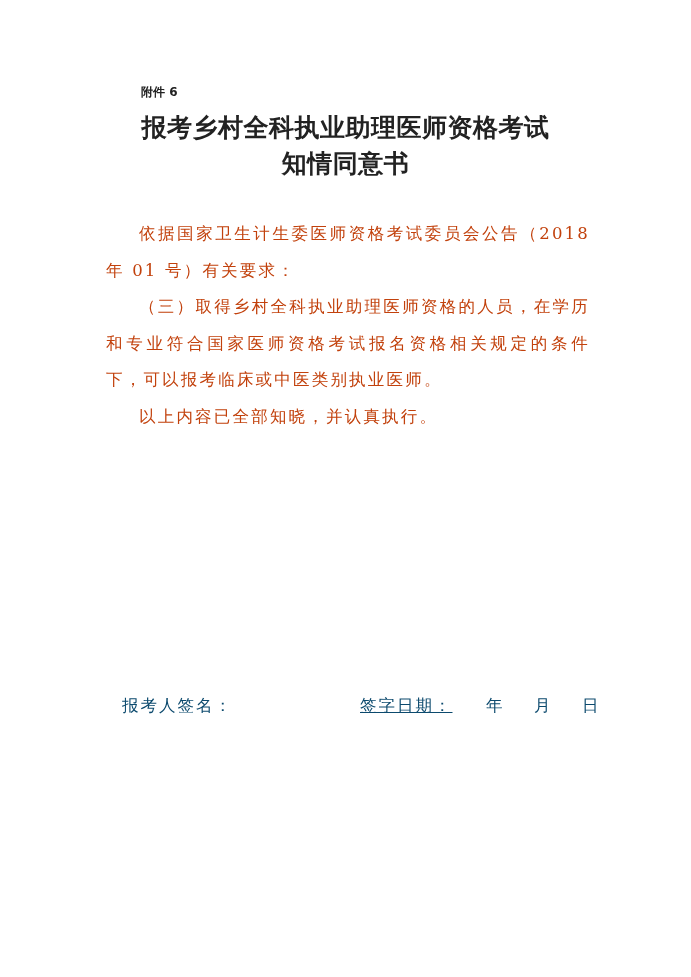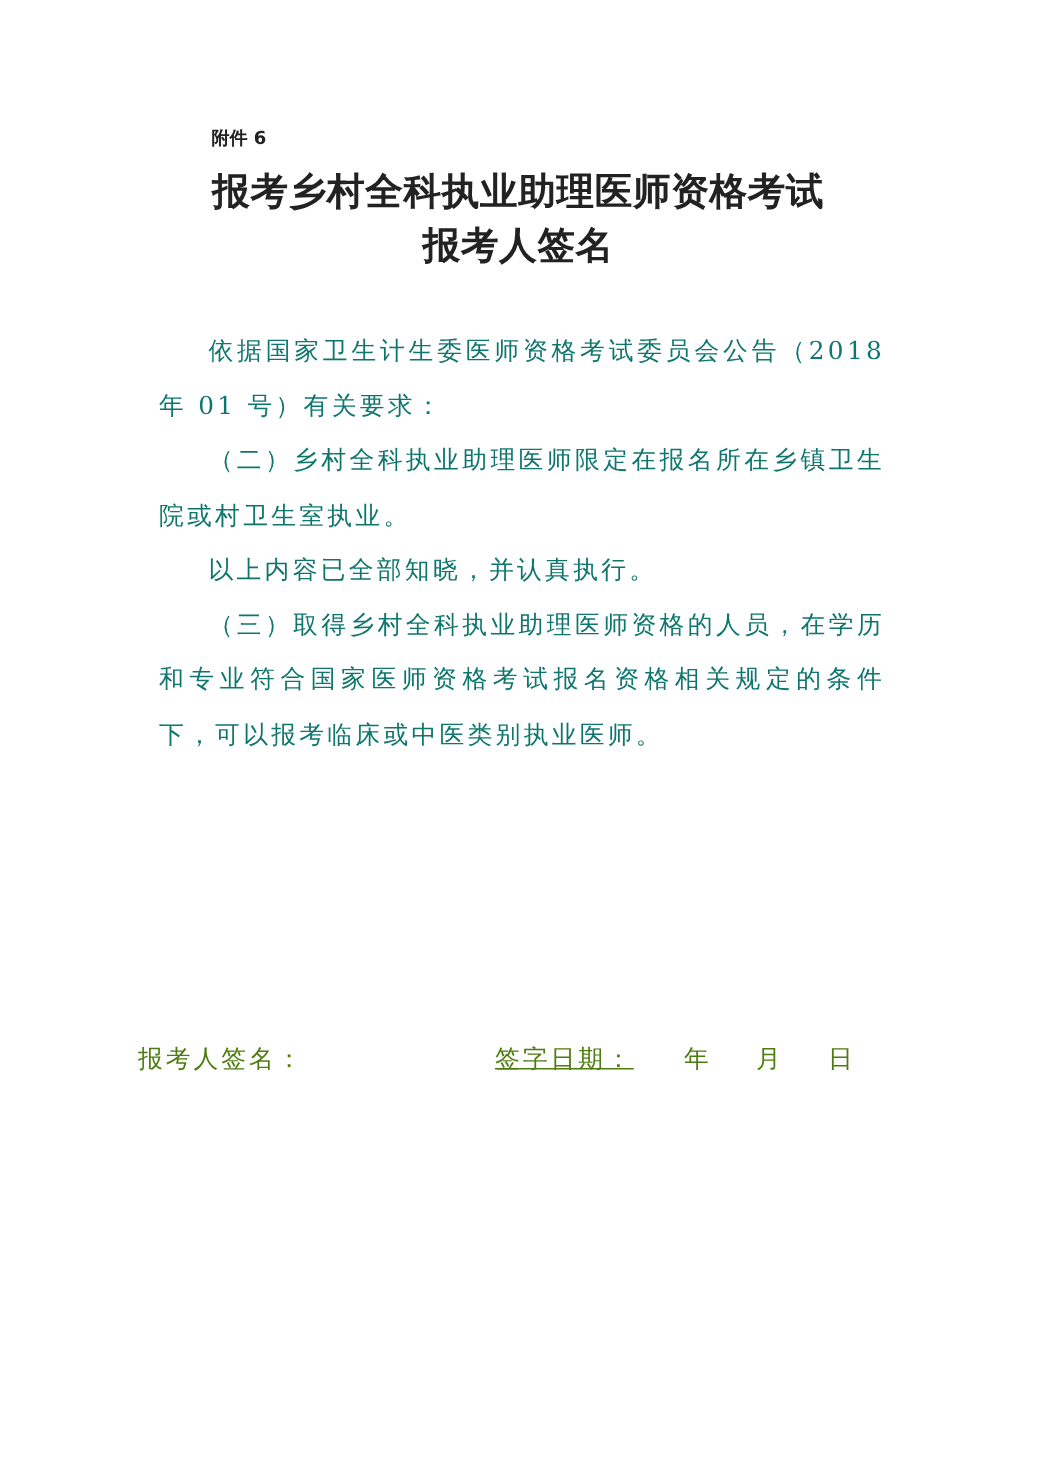--- a/index.html
+++ b/index.html
@@ -13,43 +13,42 @@
     }
     .title {
       position: absolute; left: 0; width: 691px; text-align: center;
       font-family: "DejaVu Sans", "Liberation Sans", sans-serif; font-weight: bold;
       font-size: 25px; color: #222; letter-spacing: 0.5px;
     }
     .title.l1 { top: 111px; }
     .title.l2 { top: 147px; }
     .body-text {
       position: absolute; left: 106px; width: 484px;
-      font-size: 16.5px; line-height: 36.5px; color: #0f766e;
+      font-size: 16.5px; line-height: 36.5px; color: #c2410c;
       text-align: justify; text-justify: inter-character; letter-spacing: 2.2px;
     }
     .para { text-indent: 2em; margin: 0; }
     .sig-row {
-      position: absolute; top: 695px; left: 92px; width: 484px; height: 24px;
-      font-size: 16.5px; color: #4d7c0f; letter-spacing: 2px;
+      position: absolute; top: 695px; left: 122px; width: 484px; height: 24px;
+      font-size: 16.5px; color: #0c4a6e; letter-spacing: 2px;
     }
     .sig-row span { position: absolute; top: 0; }
   </style>
 </head>
 <body>
 
 <div>
   <div class="attachment">附件 6</div>
   <div class="title l1">报考乡村全科执业助理医师资格考试</div>
-  <div class="title l2">报考人签名</div>
+  <div class="title l2">知情同意书</div>
 
   <div class="body-text" style="top:216px;">
     <p class="para">依据国家卫生计生委医师资格考试委员会公告（2018年 01 号）有关要求：</p>
-    <p class="para">（二）乡村全科执业助理医师限定在报名所在乡镇卫生院或村卫生室执业。</p>
+    <p class="para">（三）取得乡村全科执业助理医师资格的人员，在学历和专业符合国家医师资格考试报名资格相关规定的条件下，可以报考临床或中医类别执业医师。</p>
     <p class="para">以上内容已全部知晓，并认真执行。</p>
-    <p class="para">（三）取得乡村全科执业助理医师资格的人员，在学历和专业符合国家医师资格考试报名资格相关规定的条件下，可以报考临床或中医类别执业医师。</p>
   </div>
 
   <div class="sig-row">
     <span style="left:0;">报考人签名：</span>
     <span style="left:238px;text-decoration:underline;">签字日期：</span>
     <span style="left:364px;">年</span>
     <span style="left:412px;">月</span>
     <span style="left:460px;">日</span>
   </div>
 </div>

